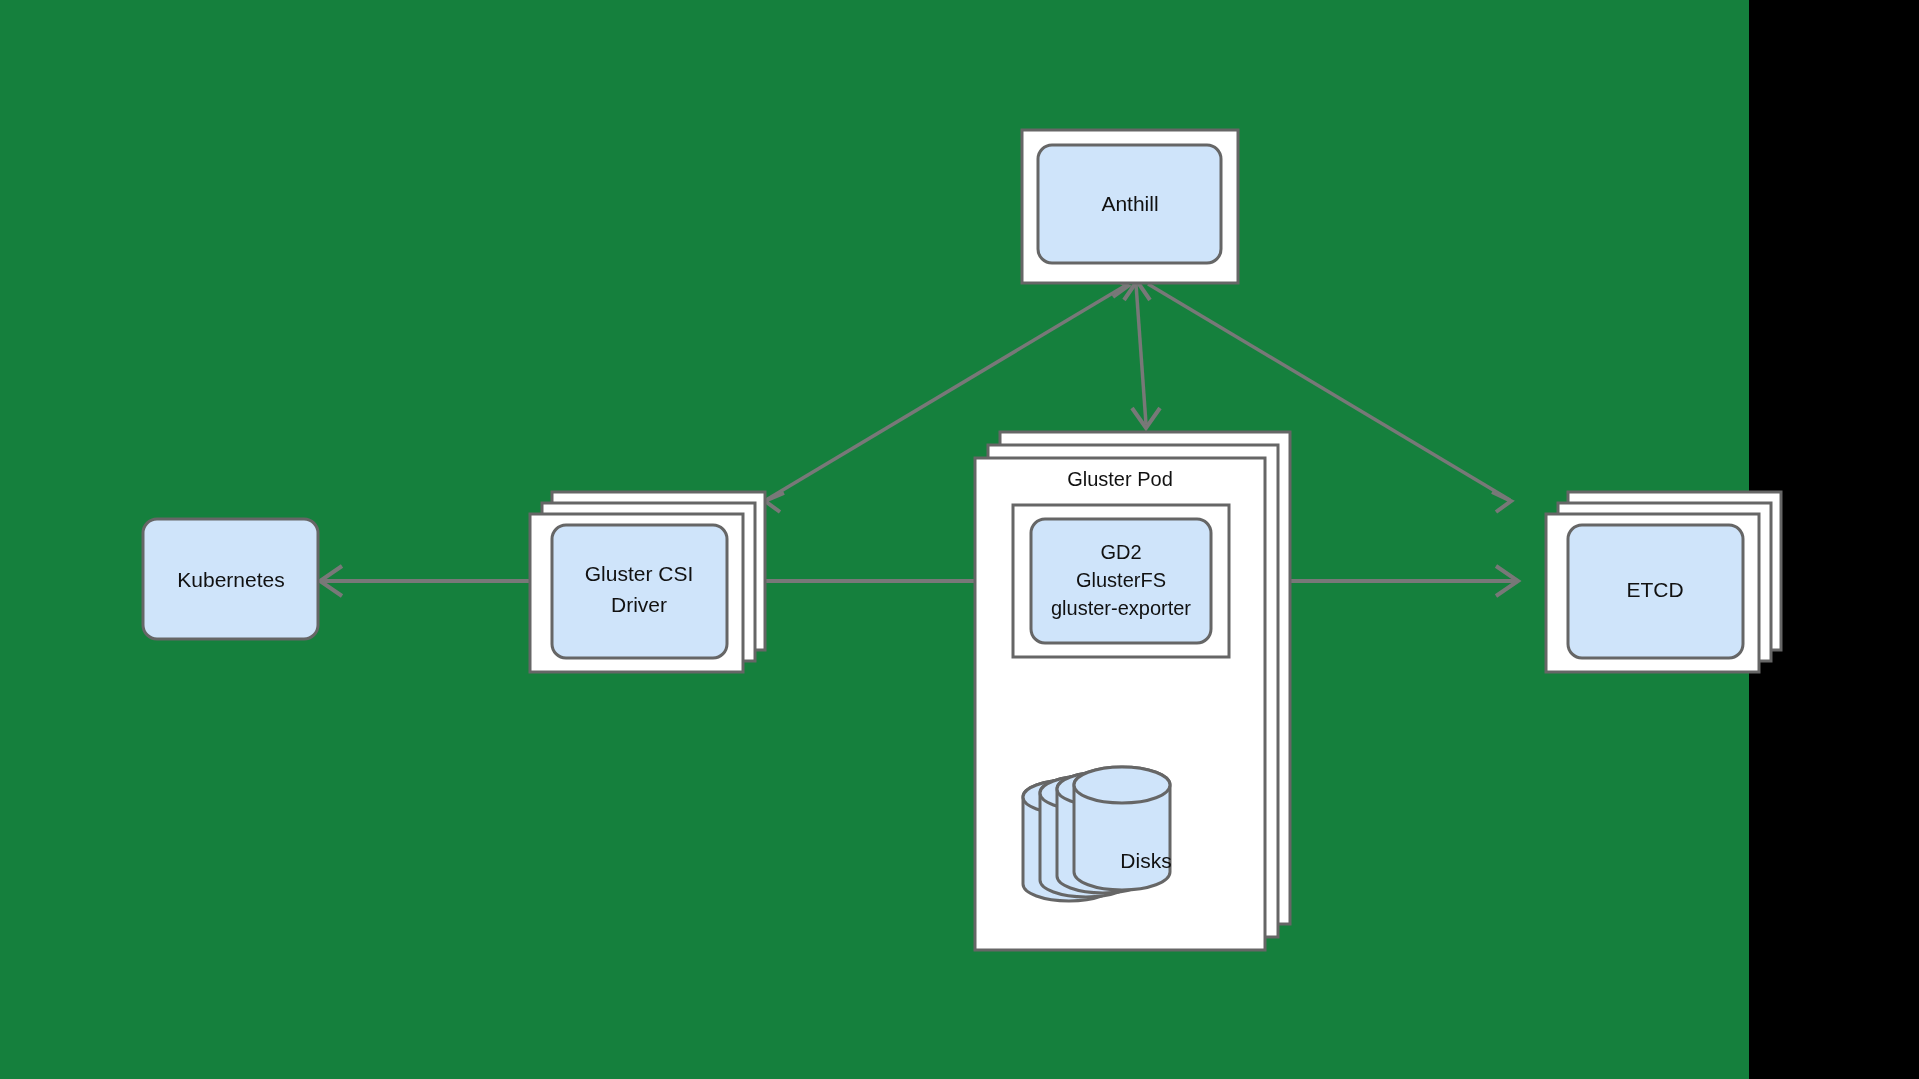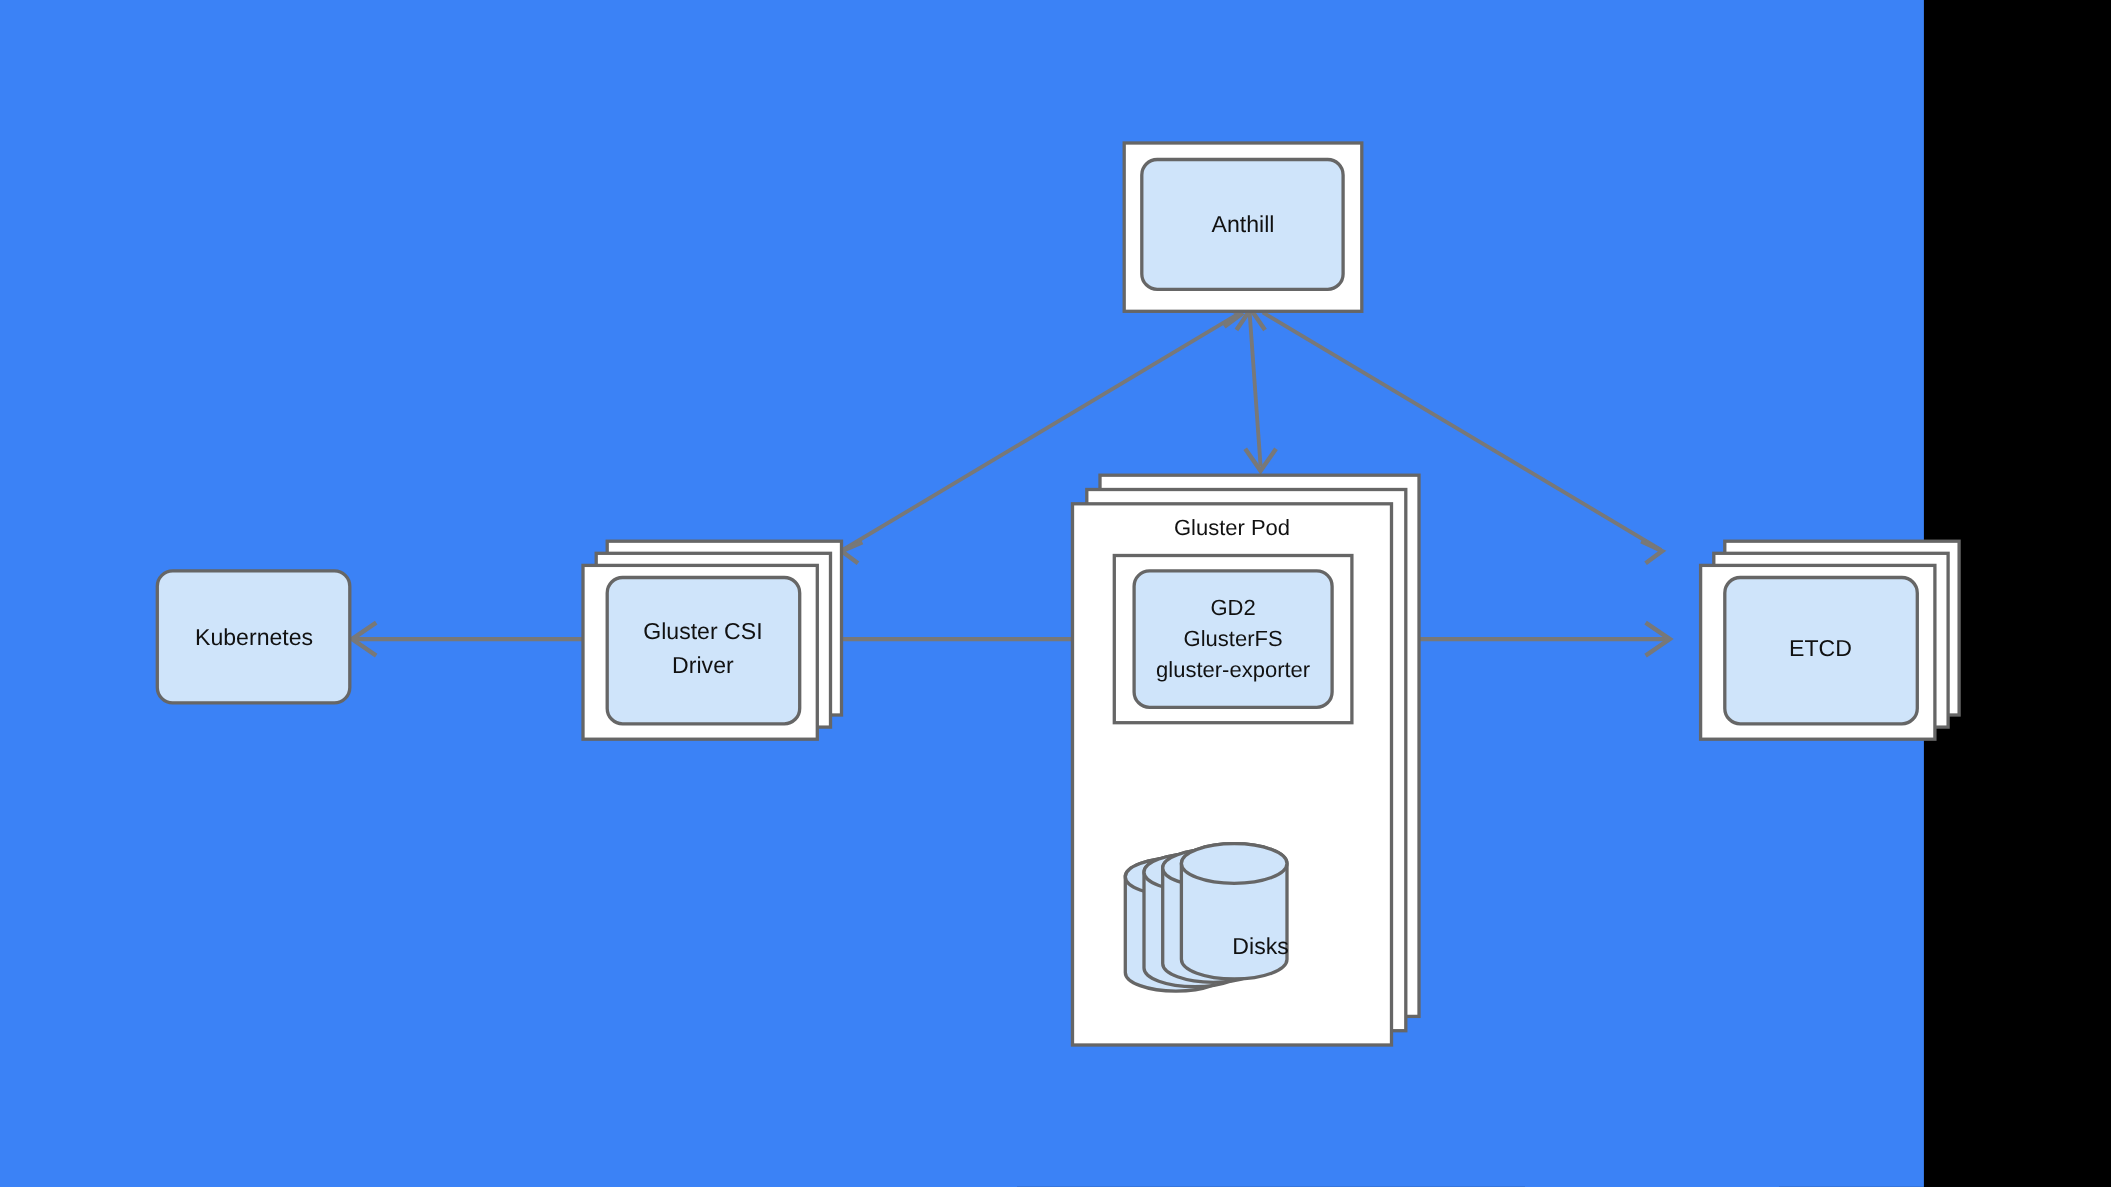--- a/index.html
+++ b/index.html
@@ -11,21 +11,21 @@
     height: 1079px;
     overflow: hidden;
   }
   body {
     font-family: "Liberation Sans", "DejaVu Sans", sans-serif;
   }
   #diagram-root {
     position: relative;
     width: 1749px;
     height: 1079px;
-    background: #3b82f6;
+    background: #15803d;
   }
   svg.diagram-canvas {
     position: absolute;
     left: 0;
     top: 0;
     width: 1919px;
     height: 1079px;
     display: block;
   }
   .node-label {

